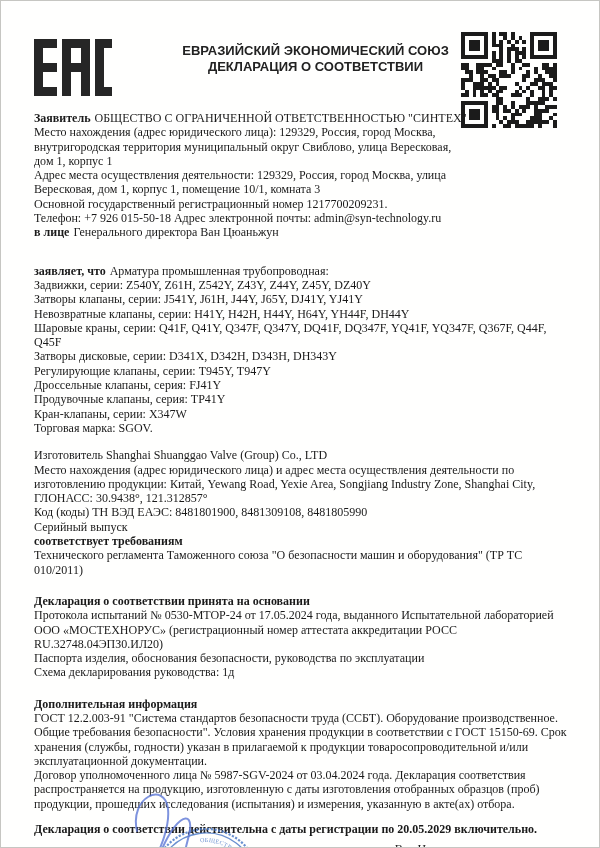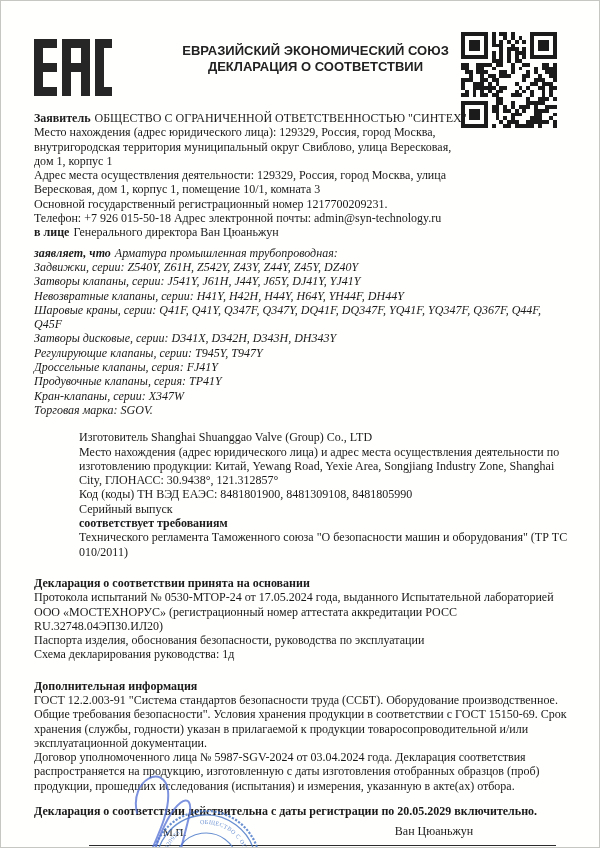--- a/index.html
+++ b/index.html
@@ -11,22 +11,22 @@
     font-family:"Liberation Serif",serif;font-size:12px;line-height:14.3px;color:#1a1a1a;
   }
   p{margin:0;}
   b.lead{margin-right:4px;}
   .hdr{display:flex;align-items:flex-start;}
   .eac-logo{flex:0 0 auto;margin-top:2px;}
   .titles{flex:1;text-align:center;font-family:"Liberation Sans",sans-serif;font-weight:bold;
     font-size:13px;line-height:15.5px;margin-top:6px;padding-right:52px;color:#222;}
   .qr{position:absolute;top:31px;right:42px;width:96px;height:96px;}
   .applicant{margin-top:15px;max-width:436px;}
-  .declares{margin-top:6px;max-width:560px;font-style:italic;}
-  .manuf{margin-top:13px;max-width:552px;margin-left:45px;}
+  .declares{margin-top:24px;max-width:560px;}
+  .manuf{margin-top:13px;max-width:552px;}
   .basis{margin-top:17px;max-width:552px;}
   .addinfo{margin-top:17px;max-width:550px;}
   .validity{margin-top:11px;font-weight:bold;max-width:552px;}
   .sig-area{position:relative;margin:5px 0 0 55px;width:467px;height:42px;}
   .sig-name{position:absolute;left:240px;top:1px;width:210px;text-align:center;}
   .sig-rule{position:absolute;left:0;right:0;top:22px;border-top:1.2px solid #2b2b2b;}
   .cap{position:absolute;top:25px;font-size:7.5px;line-height:9px;color:#3a3a3a;}
   .cap-l{left:22px;}
   .cap-r{left:255px;width:210px;text-align:center;}
   .mp{position:absolute;left:74px;top:2px;font-size:11px;color:#222;}

